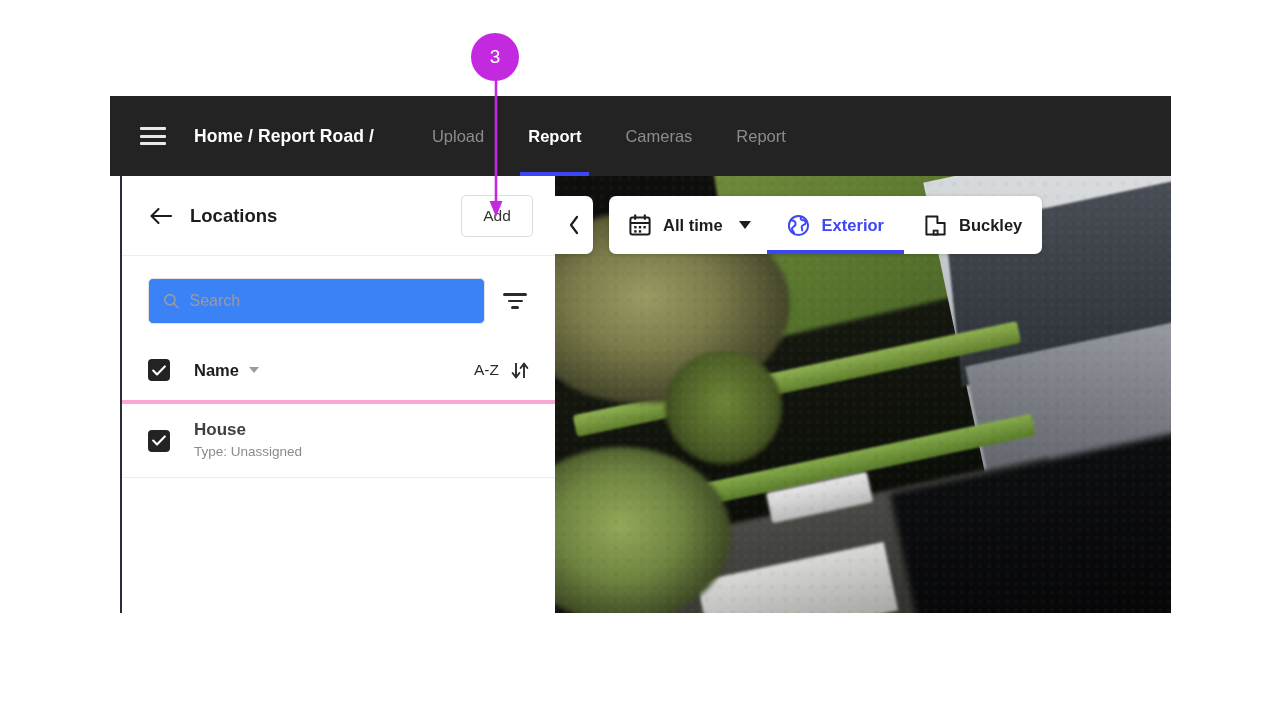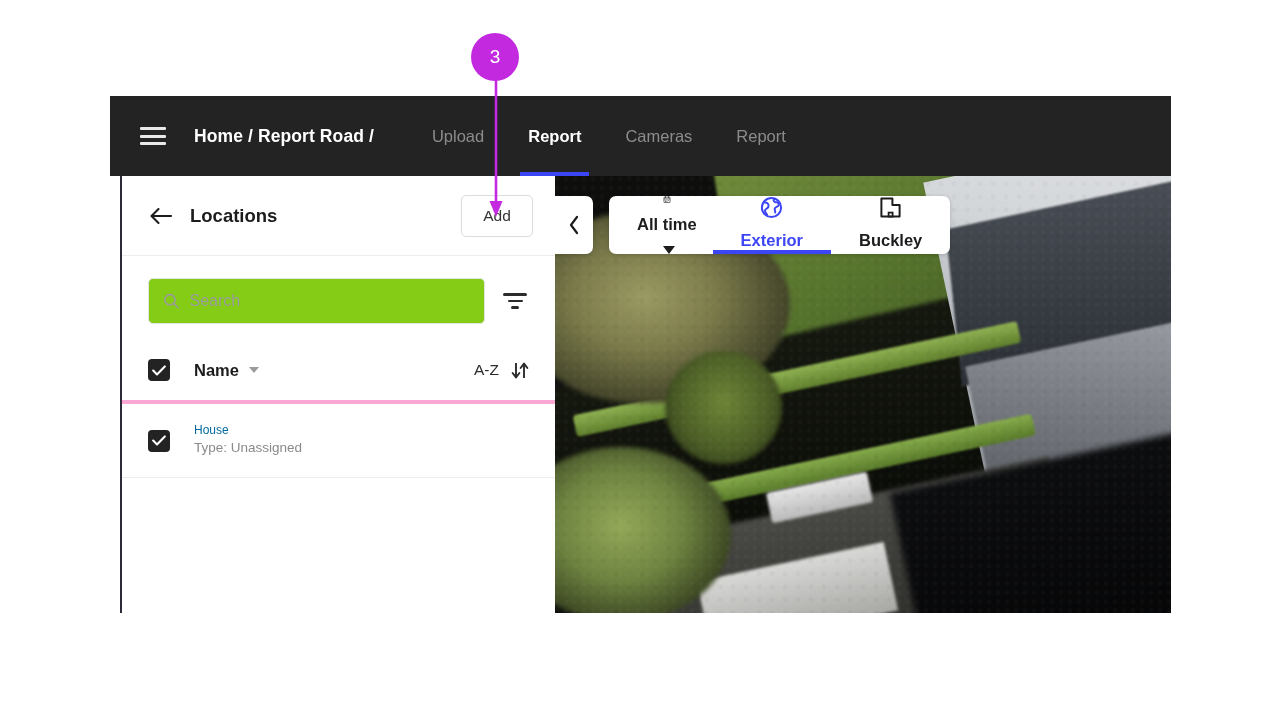--- a/index.html
+++ b/index.html
@@ -112,21 +112,21 @@
     padding: 22px 26px 18px 26px;
     gap: 16px;
   }
   #search-box {
     flex: 1;
     height: 46px;
     border: 1px solid #e2e2e2;
     border-radius: 5px;
     display: flex; align-items: center;
     padding: 0 14px;
-    background:#84cc16;
+    background:#3b82f6;
   }
   #search-input {
     border: none; outline: none;
     font-size: 16px;
     font-family: "Liberation Sans", sans-serif;
     color: #333;
     width: 100%;
     background: transparent;
     margin-left: 10px;
   }
@@ -166,21 +166,21 @@
   #sort-area { margin-left: auto; display: flex; align-items: center; gap: 12px; cursor: pointer; }
   #sort-label { font-size: 15.5px; color: #2b2b2b; font-weight: 500; }
 
   .listitem {
     display: flex; align-items: center;
     padding: 14px 26px;
     height: 74px;
     border-bottom: 1px solid #ececec;
   }
   .listitem .meta { margin-left: 24px; }
-  .li-title { font-size: 12px; font-weight: normal; color:#0369a1; line-height: 1.35; }
+  .li-title { font-size: 17px; font-weight: bold; color:#404040; line-height: 1.35; }
   .li-sub { font-size: 13.5px; color:#8a8a8a; line-height: 1.5; }
 
   
   #viewer {
     flex: 1;
     position: relative;
     overflow: hidden;
     background: #121212;
   }
 
@@ -293,28 +293,27 @@
     height: 58px;
     background: #ffffff;
     border-radius: 7px;
     display: flex; align-items: stretch;
     z-index: 4;
     box-shadow: 0 1px 4px rgba(0,0,0,.18);
     overflow: hidden;
   }
   .tb-item {
     display: flex; align-items: center; gap: 12px;
-    padding: 0 28px;
+    padding: 0 20px;
     cursor: pointer;
     position: relative;
     font-size: 16.5px;
     color: #1d1d1d;
     font-weight: bold;
     white-space: nowrap;
-    flex-direction: column;
   }
   .tb-item.alltime { padding-right: 16px; }
   .tb-item.active { color: #3d46f5; }
   .tb-item.active::after {
     content:""; position:absolute; left:0; right:0; bottom:0; height:4px; background:#3d46f5;
   }
   .tb-caret {
     width: 0; height: 0; margin-left: 4px;
     border-left: 6px solid transparent;
     border-right: 6px solid transparent;

